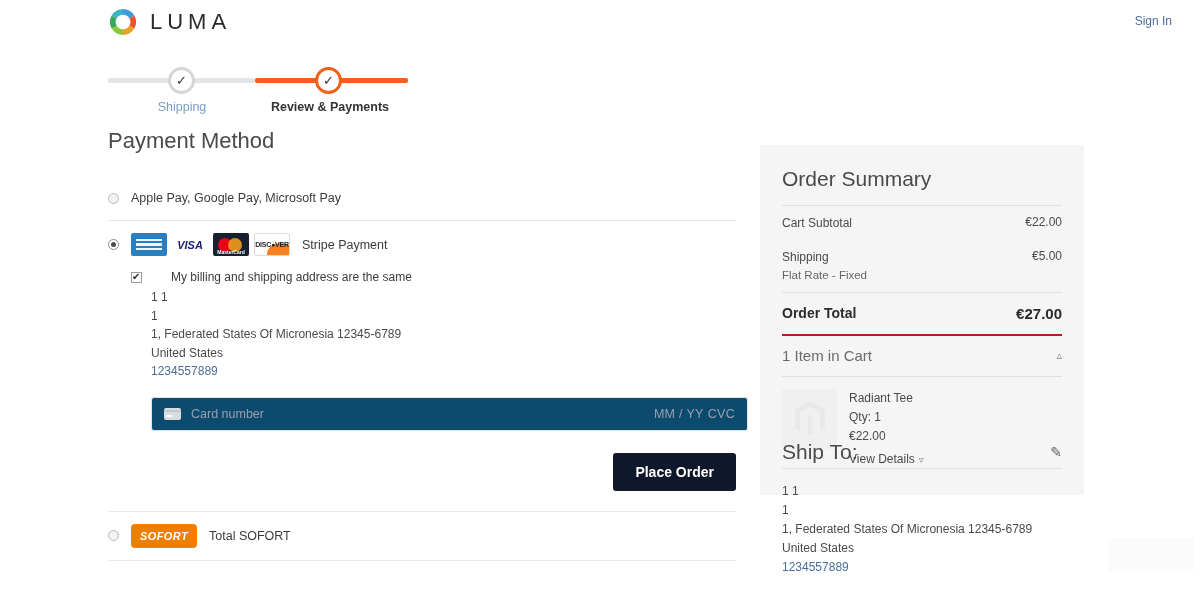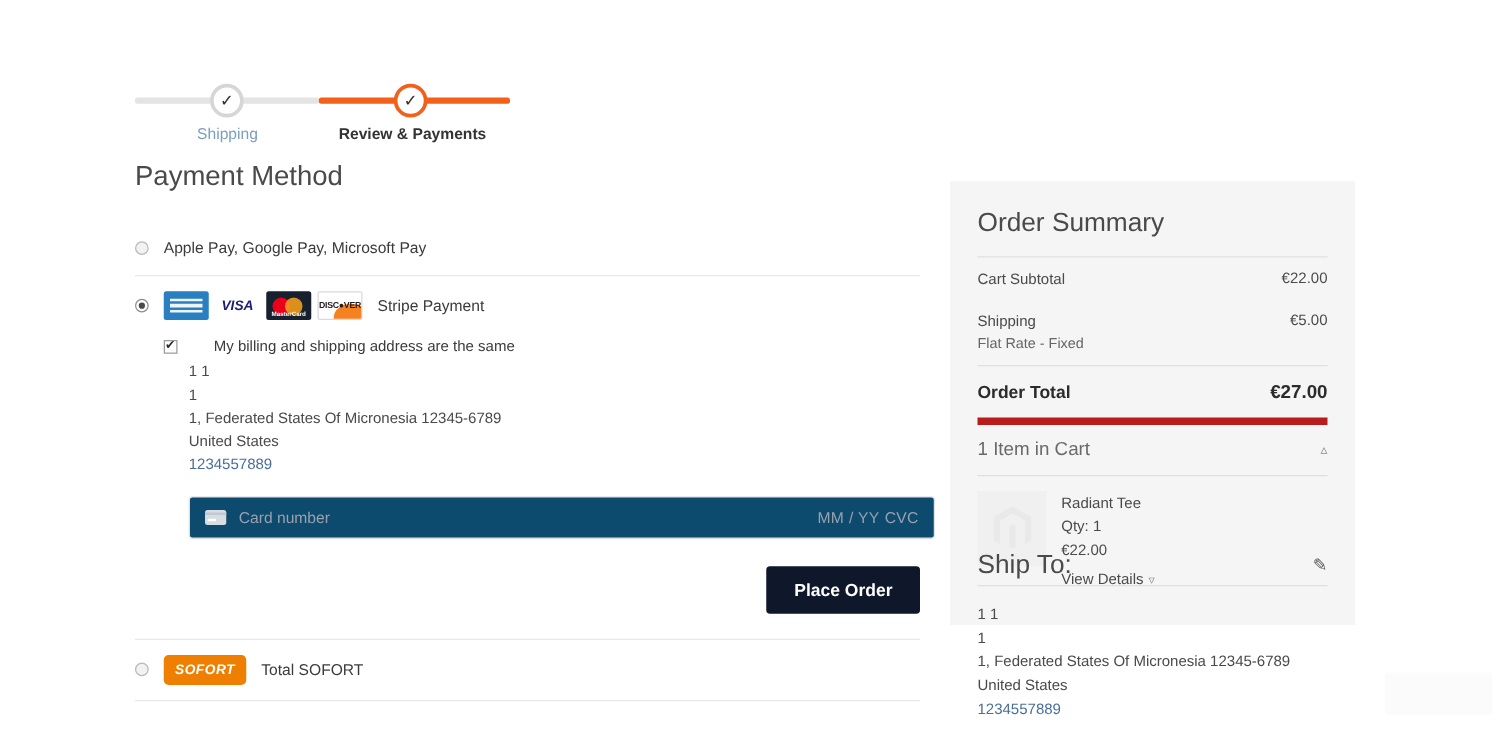--- a/index.html
+++ b/index.html
@@ -151,21 +151,21 @@
   .srow { display: flex; justify-content: space-between; align-items: flex-start; padding: 9px 0; }
   .srow.top-line { border-top: 1px solid #e0e0e0; }
   .slabel { font-size: 12px; color: #4a4a4a; line-height: 16px; }
   .ssub { font-size: 11.5px; color: #666; display: block; margin-top: 2px; }
   .sval { font-size: 12px; color: #4a4a4a; white-space: nowrap; }
   .srow.total { border-top: 1px solid #e0e0e0; padding: 12px 0 12px 0; }
   .srow.total .slabel { font-size: 14px; font-weight: bold; color: #2b2b2b; }
   .srow.total .sval { font-size: 15px; font-weight: bold; color: #2b2b2b; }
   .items-head {
     display: flex; justify-content: space-between; align-items: center;
-    border-top: 6px solid #b91c1c; padding: 11px 0 12px 0; cursor: pointer;
+    border-top: 2px solid #b91c1c; padding: 11px 0 12px 0; cursor: pointer;
   }
   .items-head .lbl { font-size: 15px; font-weight: 300; color: #6a6a6a; }
   .chev { font-size: 11px; color: #8a8a8a; }
   .cart-item { display: flex; border-top: 1px solid #e0e0e0; padding-top: 12px; }
   .thumb {
     width: 55px; height: 60px; background: #f0f0f0; flex: 0 0 auto; margin-right: 12px;
     display: flex; align-items: center; justify-content: center;
   }
   .item-info div { font-size: 12px; color: #4a4a4a; line-height: 19px; }
   .item-name { color: #4a4a4a; }
@@ -188,20 +188,36 @@
   .ghost-widget {
     position: absolute; left: 1108px; top: 538px; width: 86px; height: 34px;
     background: #fbfbfb; border-radius: 3px;
   }
 </style>
 </head>
 <body>
 
 <div class="page">
 
+  <div class="header">
+    <div class="logo-wrap">
+      <span class="logo-mark">
+        <svg width="30" height="30" viewBox="0 0 30 30">
+          <path d="M15 2 A13 13 0 0 1 26.3 8.5 L21.4 11.4 A7.3 7.3 0 0 0 15 7.7 Z" fill="#3c9cd7"></path>
+          <path d="M26.3 8.5 A13 13 0 0 1 26.3 21.5 L21.4 18.6 A7.3 7.3 0 0 0 21.4 11.4 Z" fill="#e8552a"></path>
+          <path d="M26.3 21.5 A13 13 0 0 1 15 28 L15 22.3 A7.3 7.3 0 0 0 21.4 18.6 Z" fill="#e8a32a"></path>
+          <path d="M15 28 A13 13 0 0 1 3.7 21.5 L8.6 18.6 A7.3 7.3 0 0 0 15 22.3 Z" fill="#8dc63f"></path>
+          <path d="M3.7 21.5 A13 13 0 0 1 3.7 8.5 L8.6 11.4 A7.3 7.3 0 0 0 8.6 18.6 Z" fill="#36a85a"></path>
+          <path d="M3.7 8.5 A13 13 0 0 1 15 2 L15 7.7 A7.3 7.3 0 0 0 8.6 11.4 Z" fill="#3cb4c8"></path>
+        </svg>
+      </span>
+      <span class="logo-text">LUMA</span>
+    </div>
+    <a class="signin">Sign In</a>
+  </div>
 
   <div class="progress">
     <div class="prog-line inactive"></div>
     <div class="prog-line active"></div>
     <div class="prog-node done">
       <span class="prog-check">✓</span>
     </div>
     <div class="prog-node current">
       <span class="prog-check">✓</span>
     </div>

